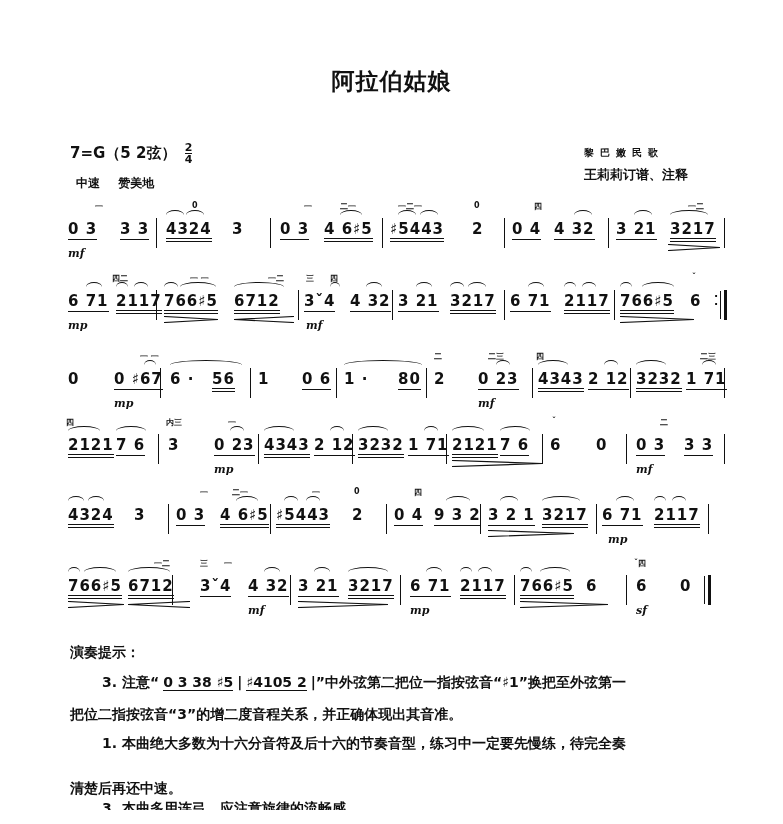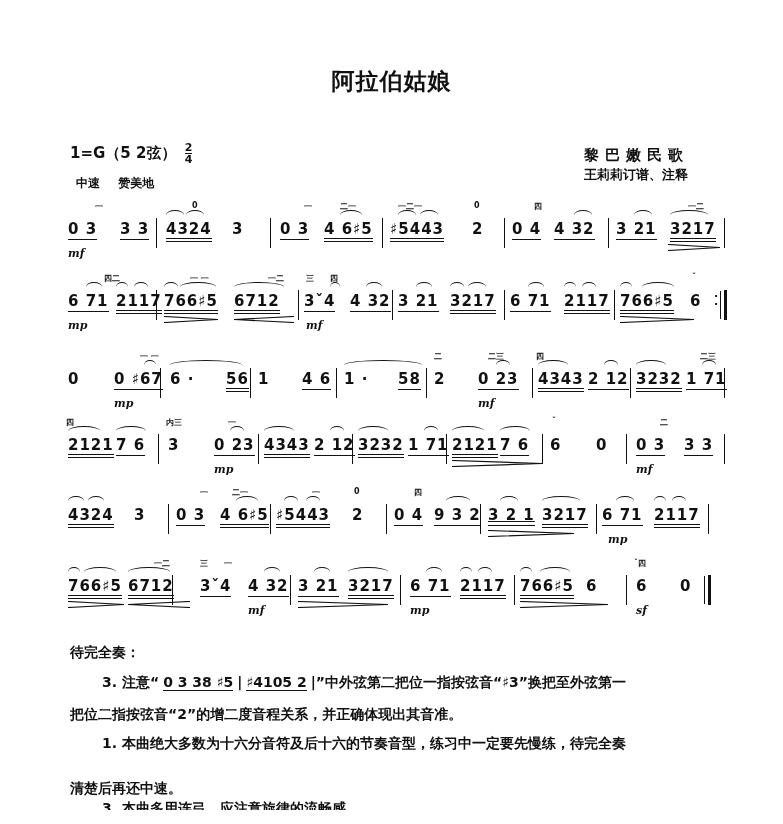--- a/index.html
+++ b/index.html
@@ -6,21 +6,21 @@
   body{width:783px;height:824px;position:relative;overflow:hidden;
        font-family:"DejaVu Sans","Liberation Sans",sans-serif;color:#111;}
   .title{position:absolute;left:0;width:783px;top:66px;text-align:center;
          font-size:23px;font-weight:bold;letter-spacing:1px;}
   .key{position:absolute;left:70px;top:142px;font-size:15px;font-weight:bold;}
   .key .frac{display:inline-block;vertical-align:middle;text-align:center;font-size:11px;line-height:11px;margin-left:3px;}
   .key .frac span{display:block;}
   .key .frac .num{border-bottom:1px solid #111;}
   .tempo{position:absolute;left:76px;top:175px;font-size:12px;font-weight:bold;}
   .tempo span{margin-right:14px;}
-  .composer{position:absolute;left:584px;top:146px;font-size:15px;font-weight:bold;letter-spacing:6px;font-family:Liberation Mono, monospace;}
+  .composer{position:absolute;left:584px;top:146px;font-size:10px;font-weight:bold;letter-spacing:6px;font-family:Liberation Mono, monospace;}
   .arranger{position:absolute;left:584px;top:166px;font-size:13px;font-weight:bold;}
 
   .staff{position:absolute;left:64px;width:665px;height:60px;}
   .measure{position:absolute;top:0;height:60px;}
   .bar{position:absolute;top:20px;width:1px;height:30px;background:#111;}
   .bar.double{width:3px;box-shadow:-5px 0 0 -1px #111;}
   .repeat-dots{position:absolute;top:23px;font-size:11px;line-height:8px;font-weight:bold;}
   .grp{position:absolute;top:22px;font-size:15px;font-weight:bold;letter-spacing:1px;white-space:nowrap;}
   .grp.u1{border-bottom:1.5px solid #111;padding-bottom:1px;}
   .grp.u2{border-bottom:4px double #111;padding-bottom:0px;}
@@ -35,21 +35,21 @@
   .indent{padding-left:32px;}
   .inline-score{display:inline-block;border-bottom:1.5px solid #111;margin:0 4px;}
   .cut{position:absolute;left:70px;top:800px;height:10px;overflow:hidden;font-size:14px;font-weight:bold;}
 </style>
 </head>
 <body>
 
 <div class="title">阿拉伯姑娘</div>
 
 <div class="key">
-  <span>1=G（5 2弦）</span>
+  <span>7=G（5 2弦）</span>
   <span class="frac">
     <span class="num">2</span>
     <span class="den">4</span>
   </span>
 </div>
 <div class="tempo">
   <span>中速</span>
   <span>赞美地</span>
 </div>
 <div class="composer">黎巴嫩民歌</div>
@@ -110,21 +110,21 @@
         <span class="bar" style="left: 112px;"></span>
       </div>
     </div>
     <div class="staff" style="top: 270px;">
       <div class="measure" style="left: 0px; width: 92px;">
         <span class="grp u1" style="left: 4px;">6 71</span>
         <span class="grp u2" style="left: 52px;">2117</span>
         <span class="slur" style="left: 22px; width: 16px;"></span>
         <span class="slur" style="left: 52px; width: 12px;"></span>
         <span class="slur" style="left: 70px; width: 14px;"></span>
-        <span class="mark" style="left: 40px;">四二</span>
+        <span class="mark" style="left: 48px;">四二</span>
         <span class="dyn" style="left: 4px;">mp</span>
         <span class="bar" style="left: 92px;"></span>
       </div>
       <div class="measure" style="left: 96px; width: 138px;">
         <span class="grp u2" style="left: 4px;">766♯5</span>
         <span class="grp u2" style="left: 74px;">6712</span>
         <span class="slur" style="left: 4px; width: 14px;"></span>
         <span class="slur" style="left: 20px; width: 36px;"></span>
         <span class="slur" style="left: 74px; width: 50px;"></span>
         <span class="mark" style="left: 30px;">一 一</span>
@@ -186,32 +186,32 @@
       <div class="measure" style="left: 0px; width: 96px;">
         <span class="grp" style="left: 4px;">0</span>
         <span class="grp u1" style="left: 50px;">0 ♯67</span>
         <span class="slur" style="left: 80px; width: 12px;"></span>
         <span class="mark" style="left: 76px;">一 一</span>
         <span class="dyn" style="left: 50px;">mp</span>
         <span class="bar" style="left: 96px;"></span>
       </div>
       <div class="measure" style="left: 100px; width: 86px;">
         <span class="grp" style="left: 6px;">6 ·</span>
-        <span class="grp u2" style="left: 62px;">56</span>
+        <span class="grp u2" style="left: 48px;">56</span>
         <span class="slur" style="left: 6px; width: 72px;"></span>
         <span class="bar" style="left: 86px;"></span>
       </div>
       <div class="measure" style="left: 188px; width: 84px;">
         <span class="grp" style="left: 6px;">1</span>
-        <span class="grp u1" style="left: 50px;">4 6</span>
+        <span class="grp u1" style="left: 50px;">0 6</span>
         <span class="bar" style="left: 84px;"></span>
       </div>
       <div class="measure" style="left: 274px; width: 88px;">
         <span class="grp" style="left: 6px;">1 ·</span>
-        <span class="grp u1" style="left: 60px;">58</span>
+        <span class="grp u1" style="left: 60px;">80</span>
         <span class="slur" style="left: 6px; width: 78px;"></span>
         <span class="bar" style="left: 88px;"></span>
       </div>
       <div class="measure" style="left: 364px; width: 104px;">
         <span class="grp" style="left: 6px;">2</span>
         <span class="grp u1" style="left: 50px;">0 23</span>
         <span class="slur" style="left: 68px; width: 14px;"></span>
         <span class="mark" style="left: 6px;">二</span>
         <span class="mark" style="left: 60px;">二三</span>
         <span class="dyn" style="left: 50px;">mf</span>
@@ -318,21 +318,21 @@
         <span class="bar" style="left: 114px;"></span>
       </div>
       <div class="measure" style="left: 326px; width: 90px;">
         <span class="grp u1" style="left: 4px;">0 4</span>
         <span class="grp u1" style="left: 44px;">9 3 2</span>
         <span class="slur" style="left: 56px; width: 24px;"></span>
         <span class="mark" style="left: 24px;">四</span>
         <span class="bar" style="left: 90px;"></span>
       </div>
       <div class="measure" style="left: 420px; width: 112px;">
-        <span class="grp u1" style="left: 4px; text-decoration: underline;">3 2 1</span>
+        <span class="grp u1" style="left: 4px;">3 2 1</span>
         <span class="grp u2" style="left: 58px;">3217</span>
         <span class="slur" style="left: 16px; width: 18px;"></span>
         <span class="slur" style="left: 58px; width: 38px;"></span>
         <span class="hair" style="left: 4px; top: 46px;">
           <svg width="86" height="7">
             <polyline points="0,0.5 86,3.5 0,6.5" fill="none" stroke="#111" stroke-width="1.2"></polyline>
           </svg>
         </span>
         <span class="bar" style="left: 112px;"></span>
       </div>
@@ -411,20 +411,20 @@
       <div class="measure" style="left: 564px; width: 80px;">
         <span class="grp" style="left: 8px;">6</span>
         <span class="grp" style="left: 52px;">0</span>
         <span class="mark" style="left: 6px;">ˇ四</span>
         <span class="dyn" style="left: 8px;">sf</span>
         <span class="bar double" style="left: 80px;"></span>
       </div>
     </div>
   </div>
 
-<div class="notes-head">待完全奏：</div>
+<div class="notes-head">演奏提示：</div>
 <div class="note-line indent" style="top:674px;">
-  <span>3. 注意“</span><span class="inline-score">0 3  38 ♯5</span>|<span class="inline-score">♯4105  2</span>|<span>”中外弦第二把位一指按弦音“♯3”换把至外弦第一</span>
+  <span>3. 注意“</span><span class="inline-score">0 3  38 ♯5</span>|<span class="inline-score">♯4105  2</span>|<span>”中外弦第二把位一指按弦音“♯1”换把至外弦第一</span>
 </div>
-<div class="note-line" style="top:706px;">把位二指按弦音“2”的增二度音程关系，并正确体现出其音准。</div>
+<div class="note-line" style="top:706px;">把位二指按弦音“3”的增二度音程关系，并正确体现出其音准。</div>
 <div class="note-line indent" style="top:735px;">1. 本曲绝大多数为十六分音符及后十六的节奏音型，练习中一定要先慢练，待完全奏</div>
 <div class="note-line" style="top:780px;text-align:right;">清楚后再还中速。</div>
 <div class="cut indent">3. 本曲多用连弓，应注意旋律的流畅感。</div>
 
 </body></html>

